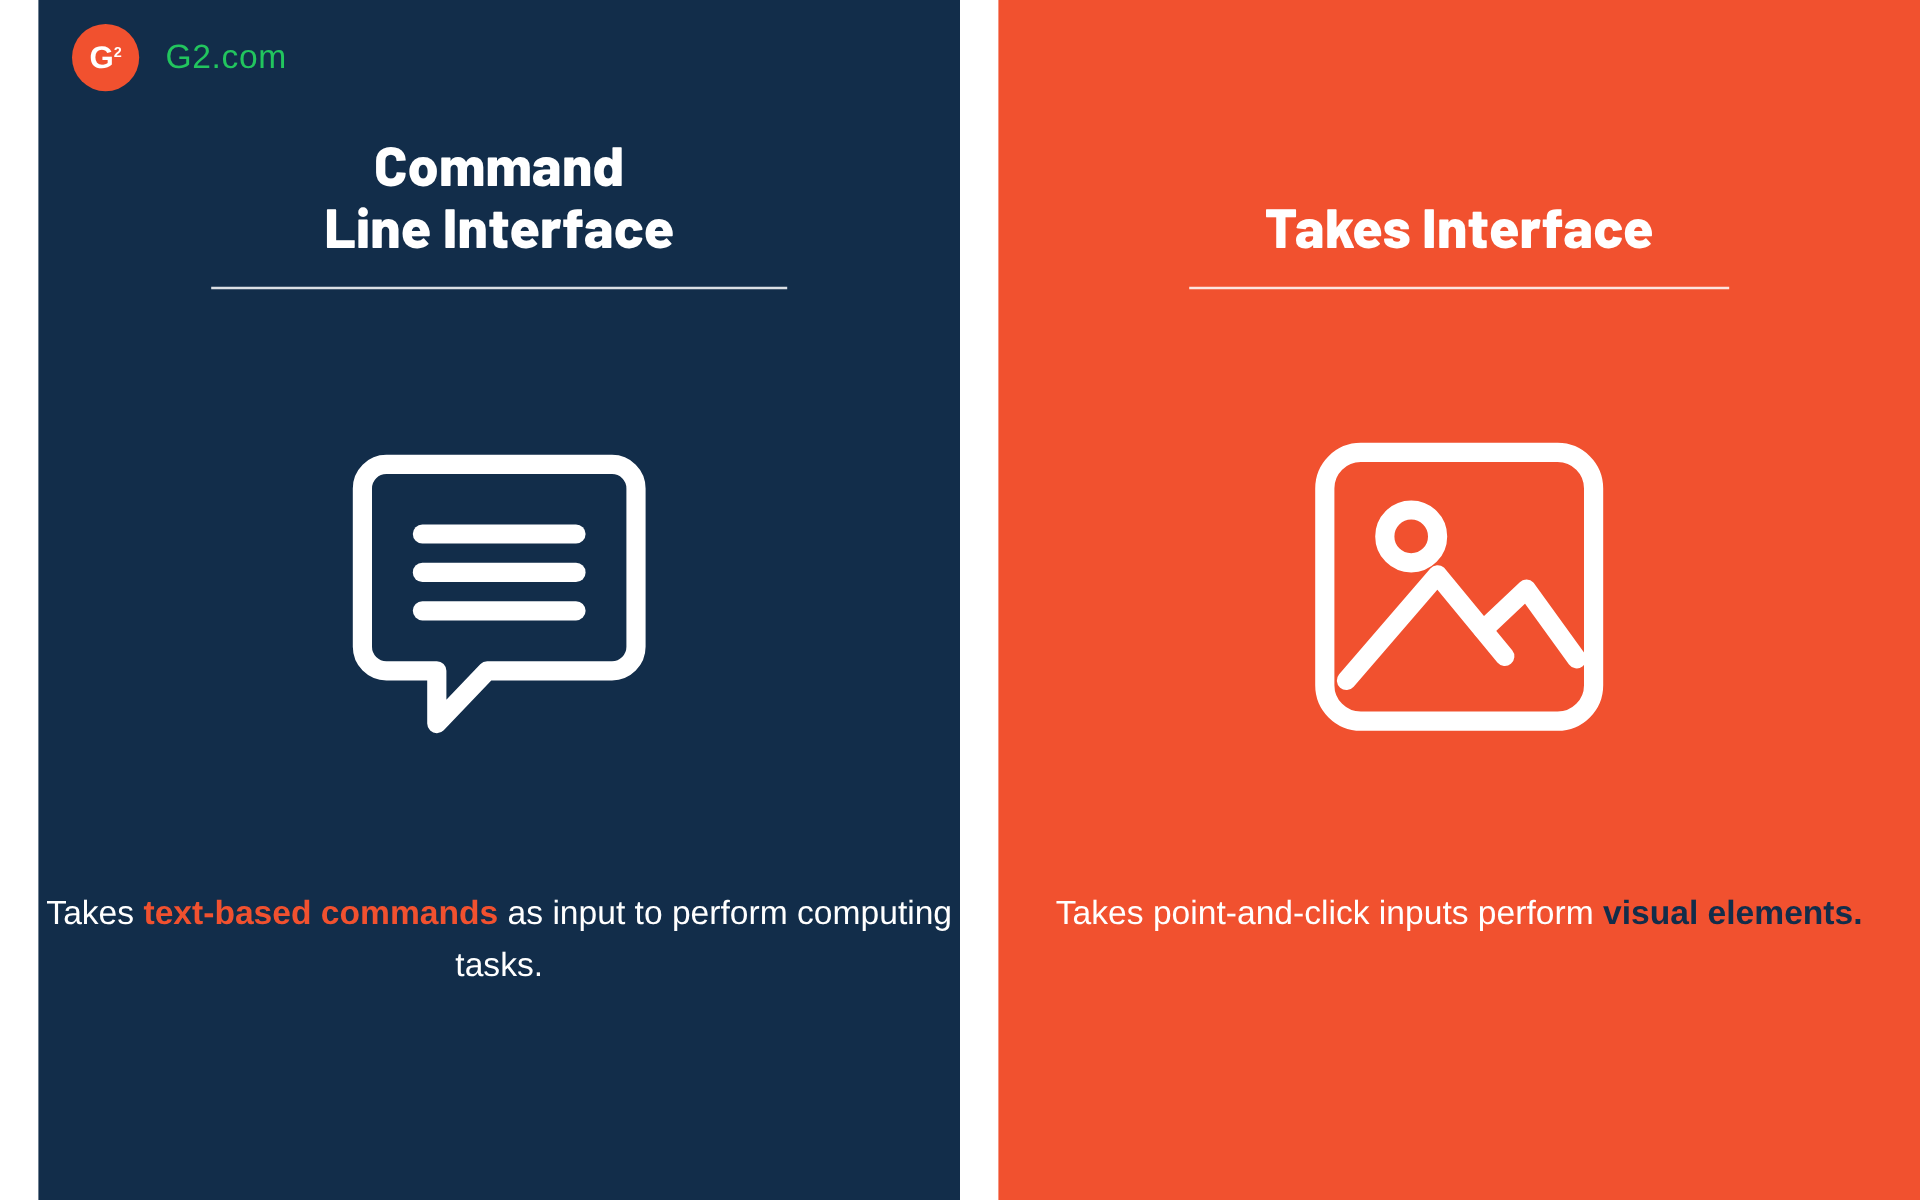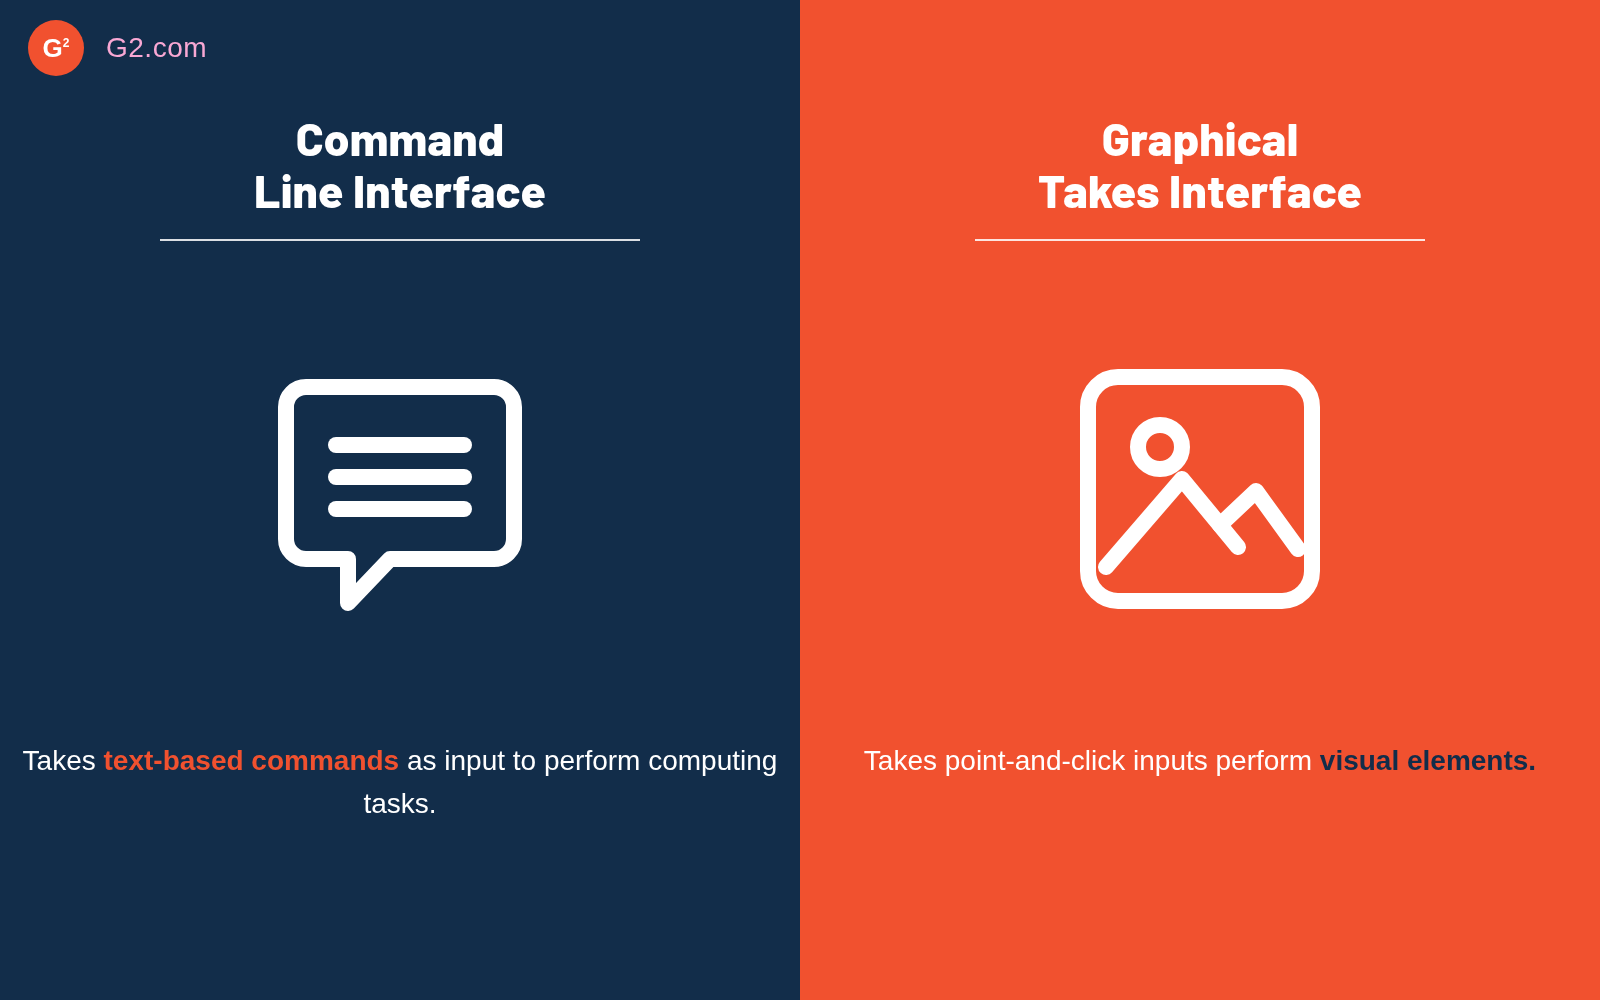--- a/index.html
+++ b/index.html
@@ -1,25 +1,25 @@
 <!DOCTYPE html>
 <html><head>
 <meta charset="utf-8">
 <style>
   * { box-sizing: border-box; margin: 0; padding: 0; }
   html, body { width: 1600px; height: 1000px; overflow: hidden; font-family: "Barlow Condensed", "Arial Narrow", Arial, sans-serif; }
   .stage { display: flex; width: 1600px; height: 1000px; }
-  .panel { position: relative; height: 100%; display: flex; flex-direction: column; align-items: center; }
+  .panel { position: relative; height: 100%; display: flex; flex-direction: column; align-items: center; margin-left: 32px; }
   .panel-left { width: 800px; background: #122D4A; color: #fff; }
   .panel-right { width: 800px; background: #F1512F; color: #fff; }
 
   .brand { position: absolute; top: 20px; left: 28px; display: flex; align-items: center; gap: 22px; }
   .brand-badge { width: 56px; height: 56px; border-radius: 50%; background: #F1512F; display: flex; align-items: center; justify-content: center; color: #fff; font-weight: 800; font-size: 26px; font-family: Arial, sans-serif; letter-spacing: 0; }
   .brand-badge sup { font-size: 12px; vertical-align: super; }
-  .brand-text { color: #f9a8d4; font-size: 28px; font-weight: 400; letter-spacing: 0.5px; font-family: "Segoe UI", Arial, sans-serif; }
+  .brand-text { color: #22c55e; font-size: 28px; font-weight: 400; letter-spacing: 0.5px; font-family: "Segoe UI", Arial, sans-serif; }
 
   .title-wrap { margin-top: 112px; text-align: center; }
   .title { font-family: "Barlow", "Arial Narrow", Arial, sans-serif; font-weight: 800; font-size: 46px; line-height: 1.12; letter-spacing: 0.2px; font-stretch: condensed; }
   .hr { margin: 24px auto 0; height: 0; border-top: 2px solid rgba(255,255,255,0.85); }
   .hr-left { width: 480px; }
   .hr-right { width: 450px; }
 
   .icon-slot { margin-top: 88px; display: flex; justify-content: center; align-items: center; height: 320px; }
 
   .desc { margin-top: 90px; text-align: center; font-family: "Segoe UI", Arial, sans-serif; font-size: 28px; line-height: 1.55; font-weight: 300; color: #fff; }
@@ -63,21 +63,21 @@
     <div class="desc">
       <span>Takes </span>
       <span class="accent-orange">text-based commands</span>
       <span> as input to perform computing tasks.</span>
     </div>
   </div>
 
   <div class="panel panel-right">
     <div class="title-wrap">
       <div class="title">
-        <span>Graphical</span><br>
+        <br>
         <span>Takes Interface</span>
       </div>
       <div class="hr hr-right"></div>
     </div>
 
     <div class="icon-slot">
       <svg width="260" height="260" viewBox="0 0 260 260">
         <g fill="none" stroke="#FFFFFF" stroke-width="16" stroke-linecap="round" stroke-linejoin="round">
           <rect x="18" y="18" width="224" height="224" rx="30" ry="30"></rect>
           <circle cx="90" cy="88" r="22"></circle>

